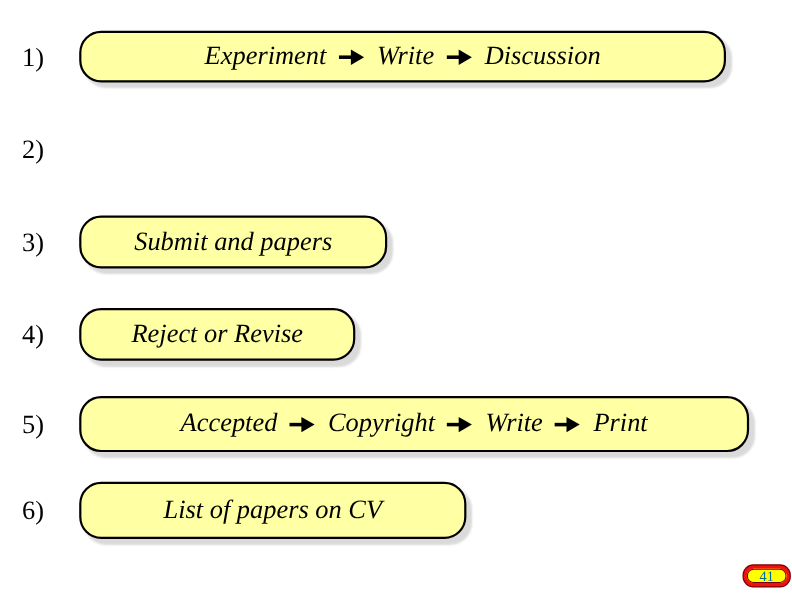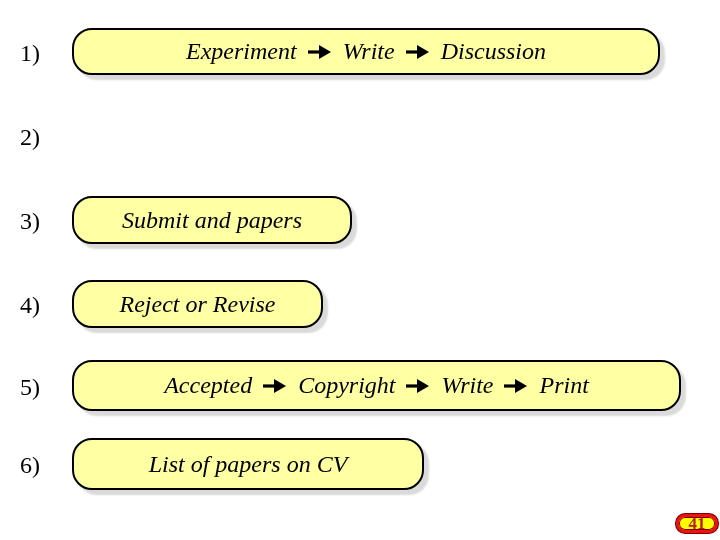--- a/index.html
+++ b/index.html
@@ -45,21 +45,21 @@
     position:absolute;left:676px;top:514px;width:42px;height:19px;
     box-sizing:border-box;
     background:#ffff00;
     border:3px solid #ee1111;
     border-radius:9px;
     box-shadow:0 0 0 1px #7a0000, inset 0 0 0 1px #7a0000;
     display:flex;align-items:center;justify-content:center;
   }
   .badge span{
     font-family:"Liberation Serif", serif;
-    font-size:17px;font-weight:bold;line-height:1;color:#b91c1c;
+    font-size:13px;font-weight:normal;line-height:1;color:#0369a1;
   }
 </style>
 </head>
 <body>
 
 <div class="slide">
 
   <div class="row r1">
     <span class="num">1)</span>
     <div class="box b1">

